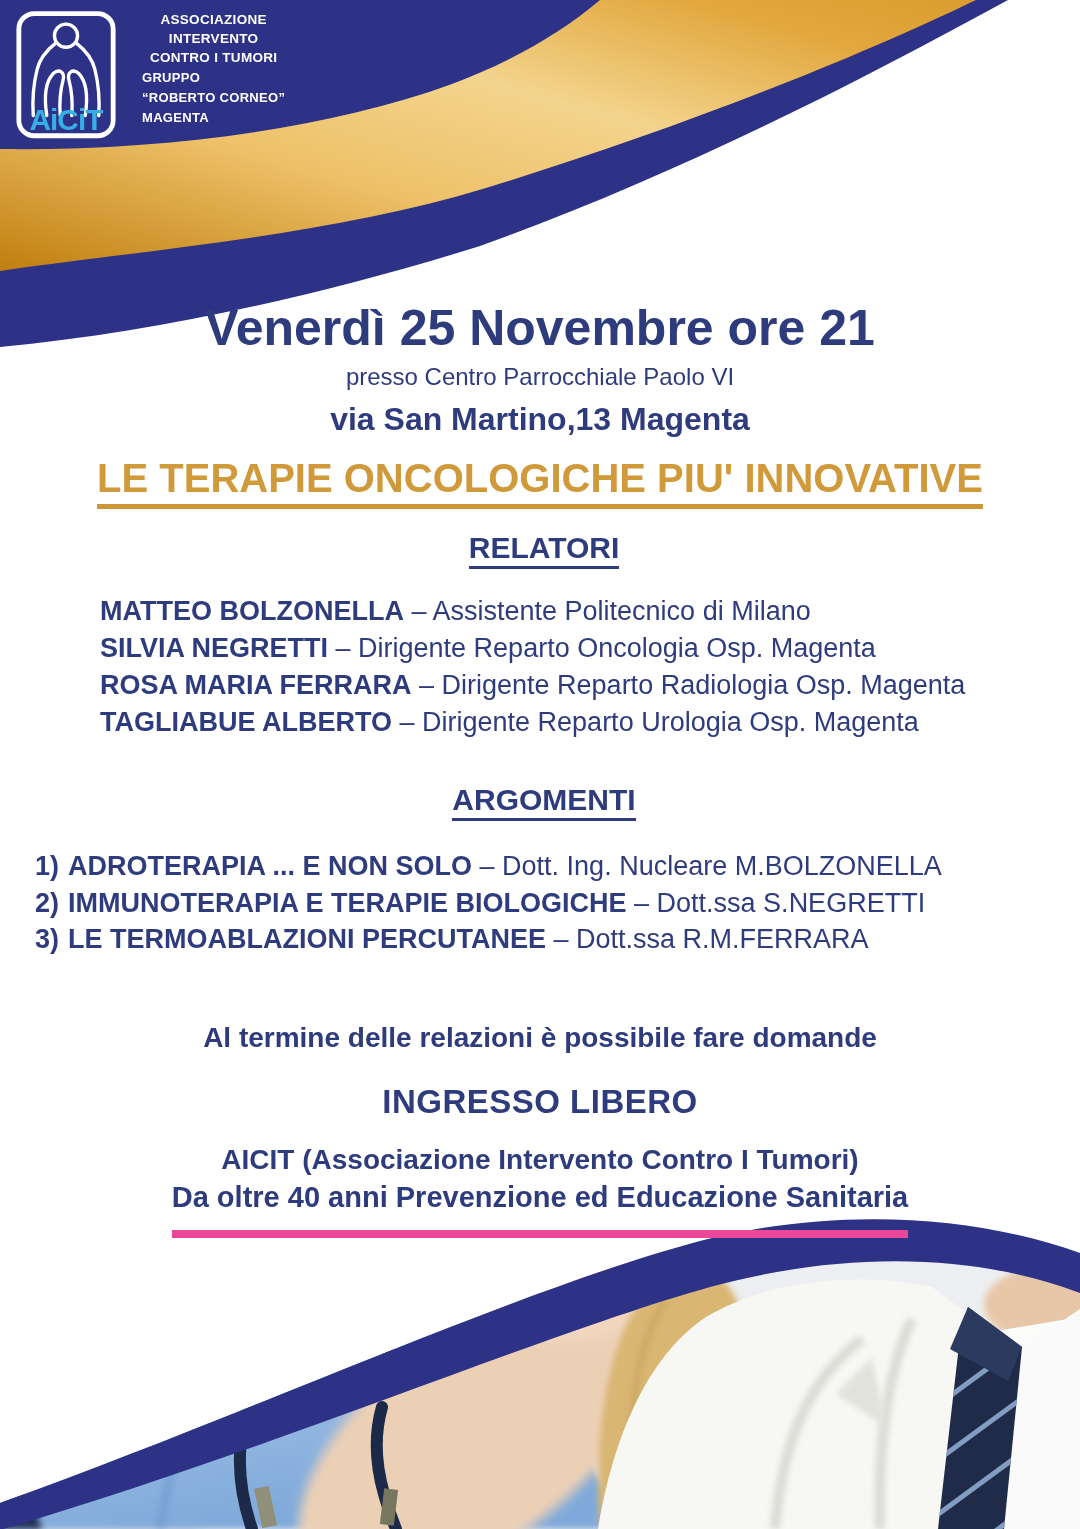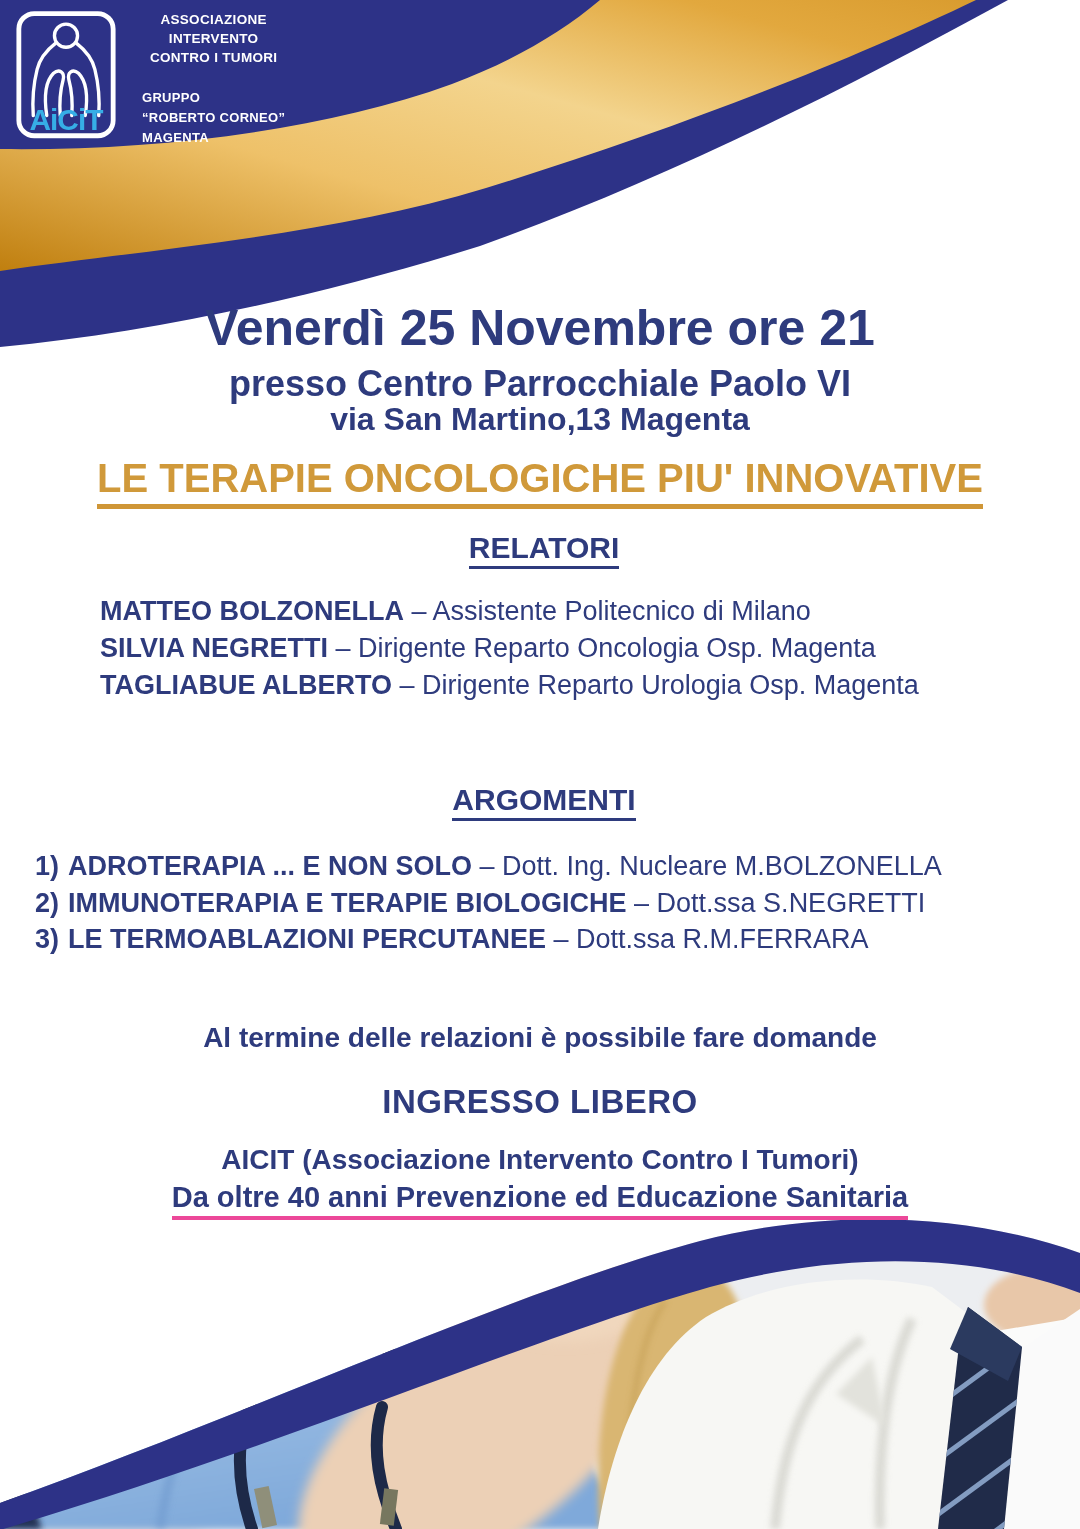--- a/index.html
+++ b/index.html
@@ -10,45 +10,45 @@
     overflow:hidden;
     font-family:"Liberation Sans", sans-serif;
     color:#2e3b7d;
   }
   
   .top-deco{position:absolute;top:0;left:0;width:1080px;height:350px;z-index:1;}
   
   .logo-block{position:absolute;top:8px;left:15px;width:102px;height:142px;z-index:3;}
   .assoc-block{position:absolute;top:10px;left:142px;z-index:3;color:#ffffff;}
   .assoc-line{font-weight:bold;font-size:13.5px;line-height:19px;letter-spacing:.3px;text-align:center;}
-  .group-block{margin-top:21px;}
+  .group-block{margin-top:1px;}
   .group-line{font-weight:bold;font-size:13px;line-height:20px;letter-spacing:.3px;}
   
   .txt{position:absolute;left:0;right:0;text-align:center;z-index:2;white-space:nowrap;}
   .event-datetime{top:299px;font-size:50px;font-weight:bold;}
-  .event-venue{top:363px;font-size:36px;font-weight:bold;}
+  .event-venue{top:363px;font-size:24px;font-weight:normal;}
   .event-address{top:401px;font-size:32px;font-weight:bold;}
   .main-title{top:456px;font-size:40px;font-weight:bold;color:#d0993a;}
   .main-title .u{display:inline-block;padding-bottom:3px;border-bottom:5px solid #cf9637;}
   .section-head{font-size:30px;font-weight:bold;padding-left:8px;}
   .section-head .u{display:inline-block;padding-bottom:1px;border-bottom:3px solid #2e3b7d;}
   .relatori-head{top:531px;}
   .argomenti-head{top:783px;}
   .speakers{position:absolute;left:100px;top:593px;z-index:2;white-space:nowrap;}
   .speaker-line{font-size:27px;line-height:37px;}
   .speaker-line .nm{font-weight:bold;}
   .topics{position:absolute;left:35px;top:848px;z-index:2;white-space:nowrap;}
   .topic-line{font-size:27px;line-height:36.5px;}
   .topic-line .nm{font-weight:bold;}
   .topic-line .num{font-weight:bold;margin-right:9px;}
   .questions-note{top:1022px;font-size:28px;font-weight:bold;}
   .admission{top:1083px;font-size:33px;font-weight:bold;letter-spacing:.5px;}
   .organization{top:1144px;font-size:28px;font-weight:bold;}
   .tagline{top:1181px;font-size:29px;font-weight:bold;}
-  .tagline .u{display:inline-block;padding-bottom:2px;border-bottom:4px solid #ec4899;}
+  .tagline .u{display:inline-block;padding-bottom:16px;border-bottom:8px solid #ec4899;}
   
   .bottom-deco{position:absolute;bottom:0;left:0;width:1080px;height:340px;z-index:1;}
 </style>
 </head>
 <body>
 
 <div class="poster">
 
   <svg class="top-deco" viewBox="0 0 1080 350" preserveAspectRatio="none">
     <defs>
@@ -100,20 +100,23 @@
 
   <div class="txt section-head relatori-head">
     <span class="u">RELATORI</span>
   </div>
   <div class="speakers">
     <div class="speaker-line">
       <span class="nm">MATTEO BOLZONELLA</span><span> – </span><span>Assistente Politecnico di Milano</span>
     </div>
     <div class="speaker-line">
       <span class="nm">SILVIA NEGRETTI</span><span> – </span><span>Dirigente Reparto Oncologia Osp. Magenta</span>
+    </div>
+    <div class="speaker-line">
+      <span class="nm">ROSA MARIA FERRARA</span><span> – </span><span>Dirigente Reparto Radiologia Osp. Magenta</span>
     </div>
     <div class="speaker-line">
       <span class="nm">TAGLIABUE ALBERTO</span><span> – </span><span>Dirigente Reparto Urologia Osp. Magenta</span>
     </div>
   </div>
 
   <div class="txt section-head argomenti-head">
     <span class="u">ARGOMENTI</span>
   </div>
   <div class="topics">

